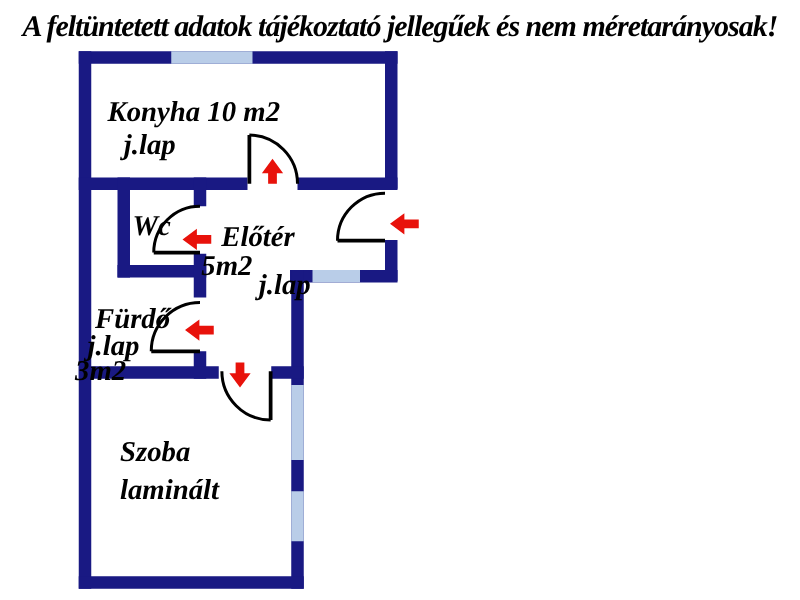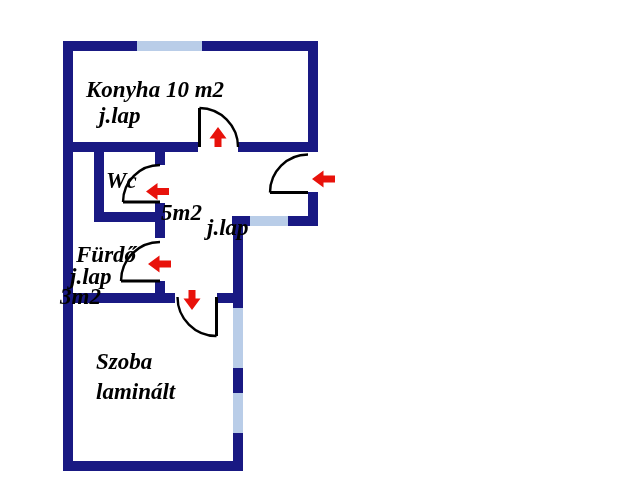--- a/index.html
+++ b/index.html
@@ -24,20 +24,21 @@
   svg.overlay{position:absolute;left:0;top:0;width:640px;height:480px;}
   .door-arc{fill:none;stroke:#000;stroke-width:2.4px;}
   .door-leaf{stroke:#000;stroke-width:3px;}
   .arrow{fill:var(--arrow);stroke:none;}
 </style>
 </head>
 <body>
 
 <div id="plan">
 
+  <div class="disclaimer">A feltüntetett adatok tájékoztató jellegűek és nem méretarányosak!</div>
 
   <div class="w" style="left:63px;top:41px;width:255px;height:10px;"></div>
   <div class="win" style="left:137px;top:41px;width:65px;height:10px;"></div>
 
   <div class="w" style="left:63px;top:41px;width:10px;height:430px;"></div>
 
   <div class="w" style="left:308px;top:41px;width:10px;height:110px;"></div>
   <div class="w" style="left:308px;top:192px;width:10px;height:33px;"></div>
 
   <div class="w" style="left:232px;top:216px;width:86px;height:10px;"></div>
@@ -82,20 +83,21 @@
     <line class="door-leaf" x1="308" y1="192.5" x2="270" y2="192.5"></line>
     <path class="door-arc" d="M 308 154.5 A 38 38 0 0 0 270 192.5"></path>
     <path class="arrow" d="M312 179 L323.5 170.5 L323.5 175.5 L335 175.5 L335 182.5 L323.5 182.5 L323.5 187.5 Z"></path>
   </svg>
 
   <div class="lbl" style="left:86px;top:60px;">Konyha 10 m2</div>
   <div class="lbl" style="left:99px;top:86px;">j.lap</div>
 
   <div class="lbl" style="left:106px;top:151px;text-align:right;">Wc</div>
 
+  <div class="lbl" style="left:177px;top:160px;">Előtér</div>
   <div class="lbl" style="left:161px;top:183px;">5m2</div>
   <div class="lbl" style="left:207px;top:198px;">j.lap</div>
 
 
   <div class="lbl" style="left:76px;top:225px;">Fürdő</div>
   <div class="lbl" style="left:70px;top:247px;">j.lap</div>
   <div class="lbl" style="left:60px;top:267px;font-style:italic;">3m2</div>
 
   <div class="lbl" style="left:96px;top:362px;">laminált</div>
   <div class="lbl" style="left:96px;top:332px;">Szoba</div>

